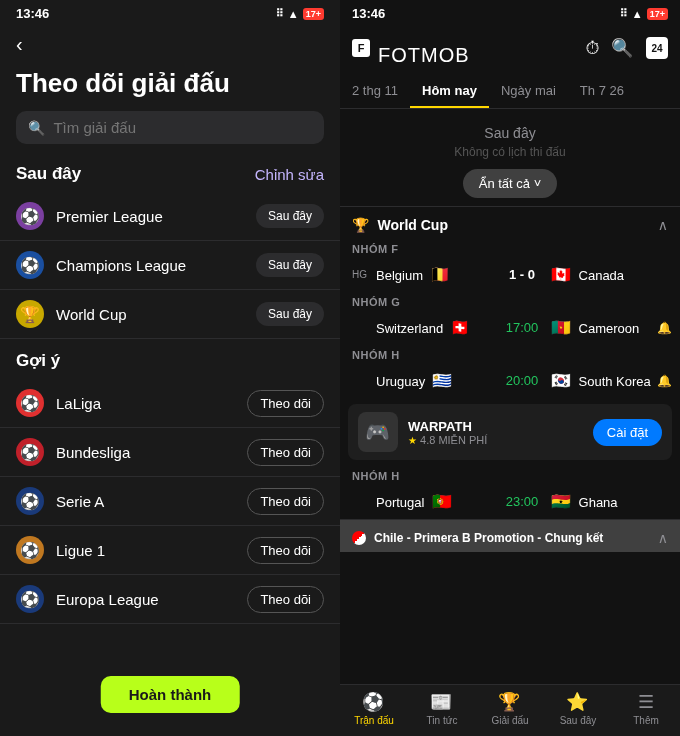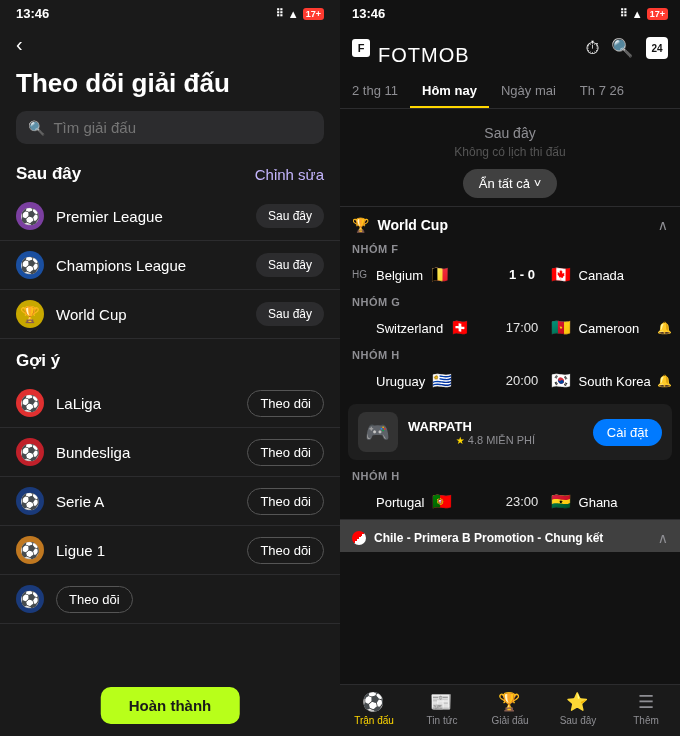--- a/index.html
+++ b/index.html
@@ -385,21 +385,21 @@
       font-size: 13px;
       color: #fff;
       padding: 0 8px;
       font-weight: 600;
       min-width: 50px;
       text-align: center;
     }
 
     .match-time-text {
       font-size: 13px;
-      color: #e5e5e5;
+      color: #22c55e;
       padding: 0 8px;
       min-width: 50px;
       text-align: center;
     }
 
     .match-team-right {
       font-size: 13px;
       color: #fff;
       flex: 1;
       text-align: left;
@@ -446,21 +446,20 @@
 
     .ad-name {
       font-size: 13px;
       font-weight: 600;
       color: #fff;
     }
 
     .ad-rating {
       font-size: 11px;
       color: #8e8e93;
-      text-align: center;
     }
 
     .ad-stars {
       color: #ffd700;
       font-size: 10px;
     }
 
     .ad-btn {
       background: #007aff;
       color: #fff;
@@ -597,26 +596,27 @@
       <span class="league-name">Serie A</span>
       <button class="badge-btn-follow">Theo dõi</button>
     </div>
     <div class="league-item">
       <div class="league-icon" style="background:#c07820;">⚽</div>
       <span class="league-name">Ligue 1</span>
       <button class="badge-btn-follow">Theo dõi</button>
     </div>
     <div class="league-item">
       <div class="league-icon" style="background:#1a3a7a;">⚽</div>
+      <span class="league-name">Europa League</span>
       <button class="badge-btn-follow">Theo dõi</button>
     </div>
   </div>
 
   <div style="position:relative; flex:1;">
-    <div style="position:absolute; bottom:12px; left:50%; transform:translateX(-50%);border-radius:13px;">
+    <div style="position:absolute; bottom:23px; left:50%; transform:translateX(-50%);border-radius:13px;">
       <button class="done-btn">Hoàn thành</button>
     </div>
   </div>
 </div>
 
 <div class="right-panel">
 
   <div class="status-bar-right">
     <span>13:46</span>
     <div class="status-icons-right">

